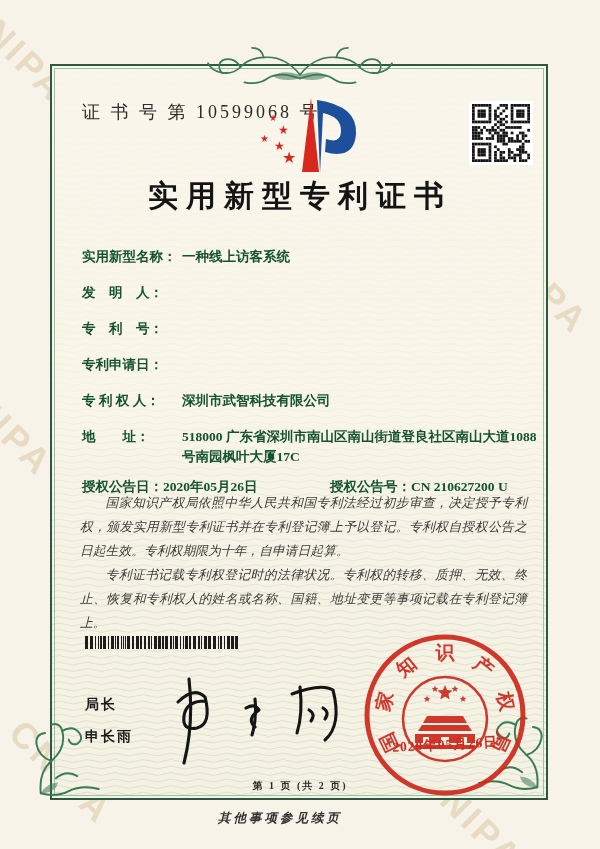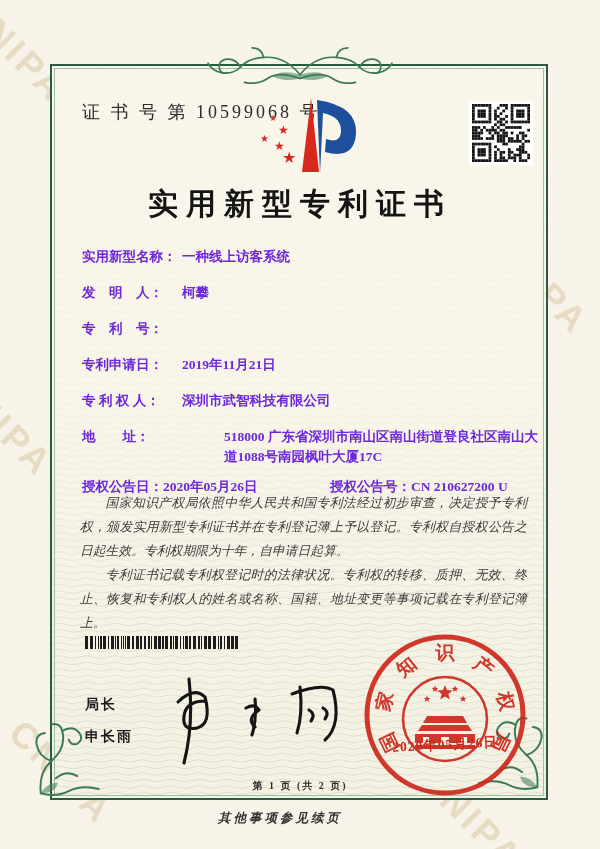--- a/index.html
+++ b/index.html
@@ -42,25 +42,25 @@
   .cert-no {
     position:absolute; left:82px; top:100px; z-index:4;
     font-size:18px; font-weight:400; letter-spacing:3px;
   }
   .logo { position:absolute; left:240px; top:90px; width:130px; height:90px; z-index:4; }
   .logo .star { position:absolute; color:#d8281e; line-height:1; }
   .qr { position:absolute; left:469px; top:101px; width:64px; height:64px; background:#fff; padding:3px; z-index:4; }
   .qr svg { width:100%; height:100%; }
   .qr rect { fill:#141414; }
   .title {
-    position:absolute; left:0; top:184px; width:600px; z-index:4;
+    position:absolute; left:0; top:176px; width:600px; z-index:4;
     text-align:center; font-size:30px; font-weight:600; letter-spacing:8px; color:#141414;
   }
   
-  .fields { position:absolute; left:82px; top:247px; width:458px; z-index:4; font-size:13.5px; font-weight:600; color:#6d28d9; }
+  .fields { position:absolute; left:82px; top:247px; width:458px; z-index:4; font-size:13.5px; font-weight:600; color:#14532d; }
   .field-row { display:flex; margin-bottom:16px; line-height:20px; }
   .field-label { flex:0 0 100px; white-space:nowrap; }
   .field-value { width:368px; }
   .grant-row { display:flex; line-height:20px; margin-top:1px; }
   .grant-pair1 { flex:0 0 248px; display:flex; }
   .grant-pair2 { display:flex; }
   
   .legal { position:absolute; left:80px; top:491px; width:447px; z-index:4;
     font-size:12.8px; line-height:1.88; font-style:italic; font-weight:500;
     color:#3a3a3a; text-align:justify; }
@@ -508,34 +508,32 @@
 
 <div class="title">实用新型专利证书</div>
 
 <div class="fields">
   <div class="field-row">
     <span class="field-label">实用新型名称：</span>
     <span class="field-value">一种线上访客系统</span>
   </div>
   <div class="field-row">
     <span class="field-label">发　明　人：</span>
-    <span class="field-value">柯攀</span>
   </div>
   <div class="field-row">
     <span class="field-label">专　利　号：</span>
   </div>
   <div class="field-row">
     <span class="field-label">专利申请日：</span>
-    <span class="field-value">2019年11月21日</span>
   </div>
   <div class="field-row">
     <span class="field-label">专 利 权 人：</span>
     <span class="field-value">深圳市武智科技有限公司</span>
   </div>
-  <div class="field-row" style="margin-bottom:10px;gap:42px;">
+  <div class="field-row" style="margin-bottom:10px;">
     <span class="field-label">地　　址：</span>
     <span class="field-value">518000 广东省深圳市南山区南山街道登良社区南山大道1088号南园枫叶大厦17C</span>
   </div>
   <div class="grant-row">
     <span class="grant-pair1">
       <span>授权公告日：</span>
       <span>2020年05月26日</span>
     </span>
     <span class="grant-pair2">
       <span>授权公告号：</span>

